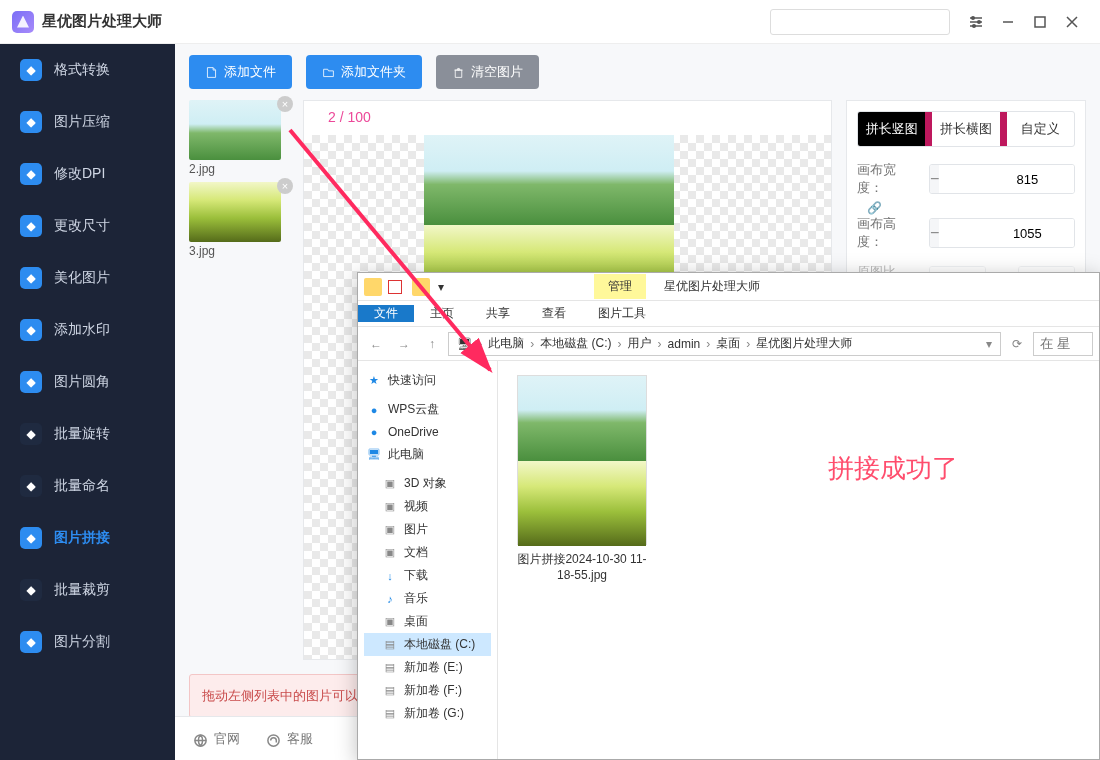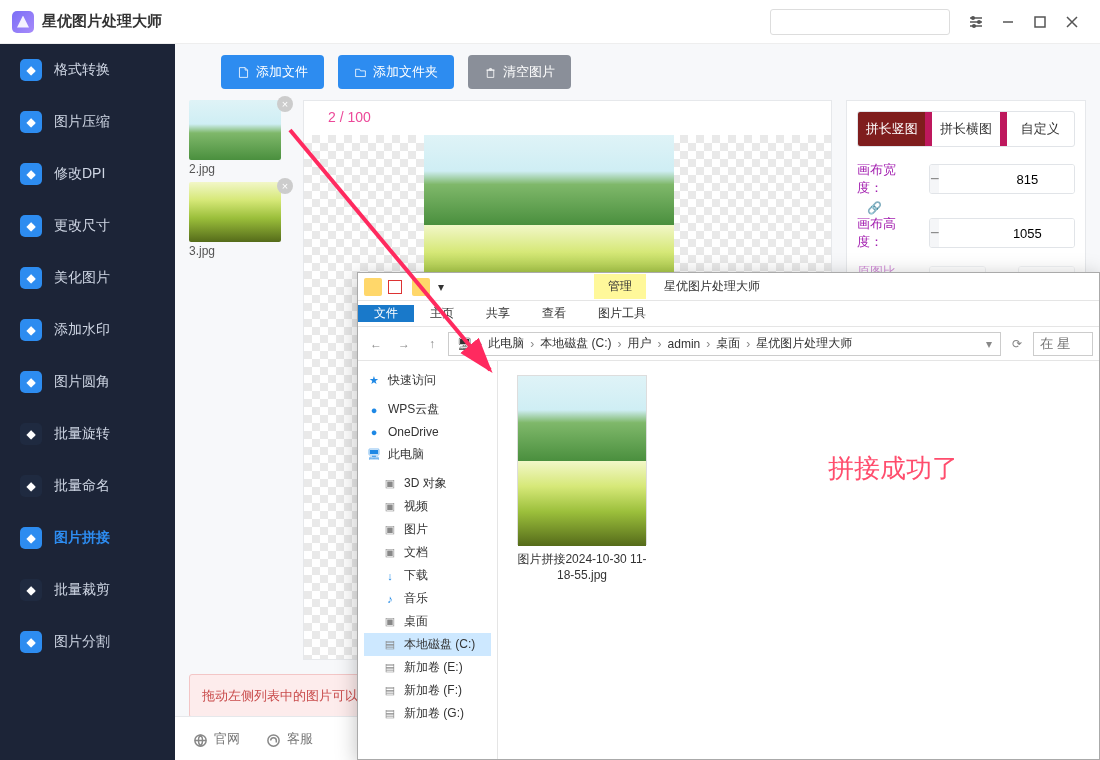--- a/index.html
+++ b/index.html
@@ -19,21 +19,21 @@
 .sidebar { position: absolute; left: 0; top: 44px; bottom: 0; width: 175px; background: #1c2437; color: #cfd6e4; }
 .sidebar-item { display: flex; align-items: center; height: 52px; padding-left: 20px; cursor: pointer; }
 .sidebar-item.active span { color: #2d8cf0; font-weight: bold; }
 .sidebar-item .sicon { width: 22px; height: 22px; border-radius: 5px; margin-right: 12px; display:flex;align-items:center;justify-content:center; font-size:12px; color:#fff;}
 .sidebar-item span { font-size: 14px; }
 
 
 .main { position: absolute; left: 175px; top: 44px; right: 0; bottom: 0; background: #f7f8fa; }
 
 
-.toolbar { height: 56px; display: flex; align-items: center; padding-left: 14px; gap: 14px; margin-left: 32px; }
+.toolbar { height: 56px; display: flex; align-items: center; padding-left: 14px; gap: 14px; }
 .btn { height: 34px; padding: 0 16px; border-radius: 4px; border: none; cursor: pointer; font-size: 13px; display: inline-flex; align-items: center; gap: 6px; color: #fff; }
 .btn.primary { background: #2d8cf0; }
 .btn.grey { background: #8a8f99; }
 .btn svg { width:13px; height:13px; fill:#fff; }
 
 
 .content { display: flex; padding: 0 14px; gap: 14px; height: 560px; }
 .filelist { width: 100px; }
 .thumb { position: relative; margin-bottom: 6px; }
 .thumb .img { width: 92px; height: 60px; border-radius: 2px; }
@@ -44,24 +44,24 @@
 .preview .counter { position: absolute; top: 8px; left: 24px; font-size: 14px; color: #ec4899; }
 .checker { position:absolute; top:34px; left:0; right:0; bottom:0;
   background-image: linear-gradient(45deg,#e9e9e9 25%,transparent 25%),linear-gradient(-45deg,#e9e9e9 25%,transparent 25%),linear-gradient(45deg,transparent 75%,#e9e9e9 75%),linear-gradient(-45deg,transparent 75%,#e9e9e9 75%);
   background-size: 16px 16px; background-position: 0 0,0 8px,8px -8px,-8px 0; background-color:#fff;}
 .preview .stitched { position:absolute; top:34px; left:120px; width:250px; }
 .preview .stitched div { height:90px; }
 
 .settings { width: 240px; background: #fff; border: 1px solid #e6e8eb; padding: 10px; }
 .segtabs { display: flex; border: 1px solid #e1e4e8; border-radius: 3px; overflow: hidden; margin-bottom: 14px; }
 .segtabs div { flex: 1; text-align: center; padding: 8px 0; font-size: 13px; cursor: pointer; }
-.segtabs div.active { background: #7f1d1d; color: #fff; text-align: center; }
+.segtabs div.active { background: #000000; color: #fff; text-align: center; }
 .segtabs div + div { border-left: 7px solid #be185d; }
 .frow { display: flex; align-items: center; margin-bottom: 12px; gap: 8px; }
-.frow label { width: 64px; font-size: 13px; color: #a21caf; }
+.frow label { width: 64px; font-size: 13px; color: #737373; }
 .stepper { display: flex; border: 1px solid #e1e4e8; border-radius: 3px; overflow: hidden; height: 30px; flex:1;}
 .stepper button { width: 30px; background: #f5f6f8; border: none; cursor: pointer; color:#888; font-size:16px;}
 .stepper input { flex: 1; border: none; text-align: center; font-size: 13px; outline:none;}
 .frow.disabled { opacity: .5; }
 .linkicon { color:#888; font-size:12px; margin-top:-8px; margin-left:10px;}
 
 
 .hint { margin: 14px; padding: 12px; border: 1px solid #f3c6c6; background: #fdecec; color: #c94c4c; font-size: 13px; border-radius: 3px; }
 
 

